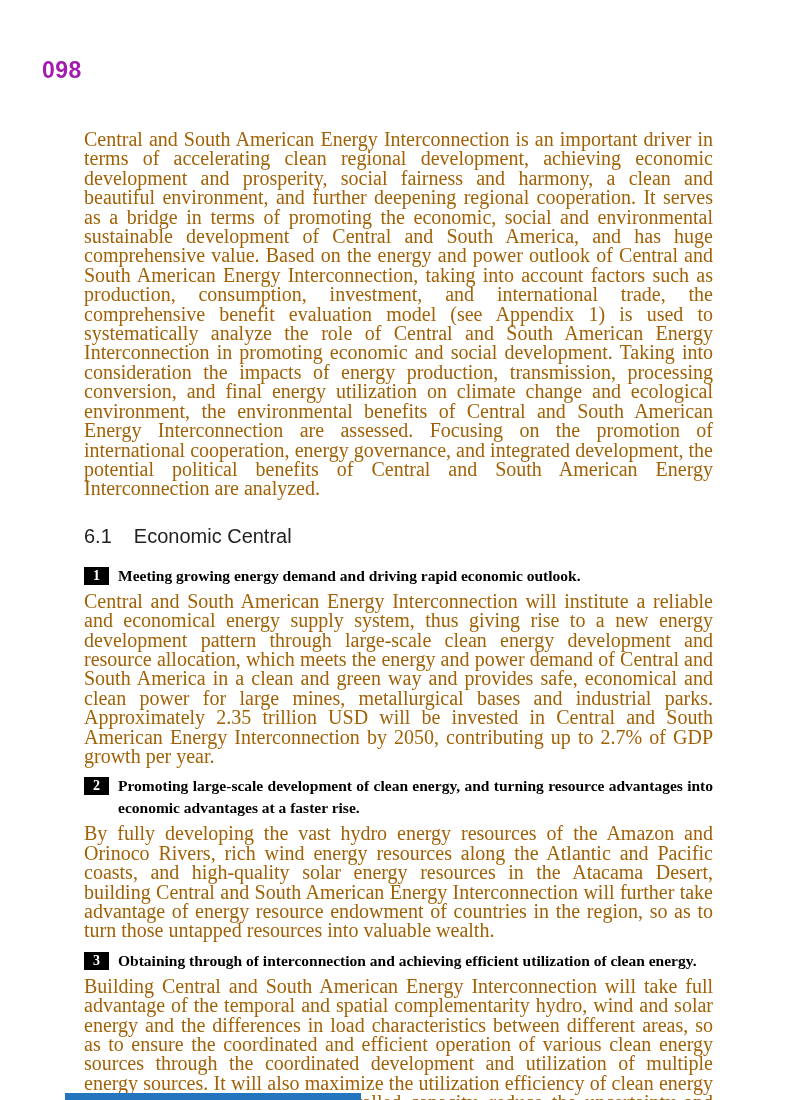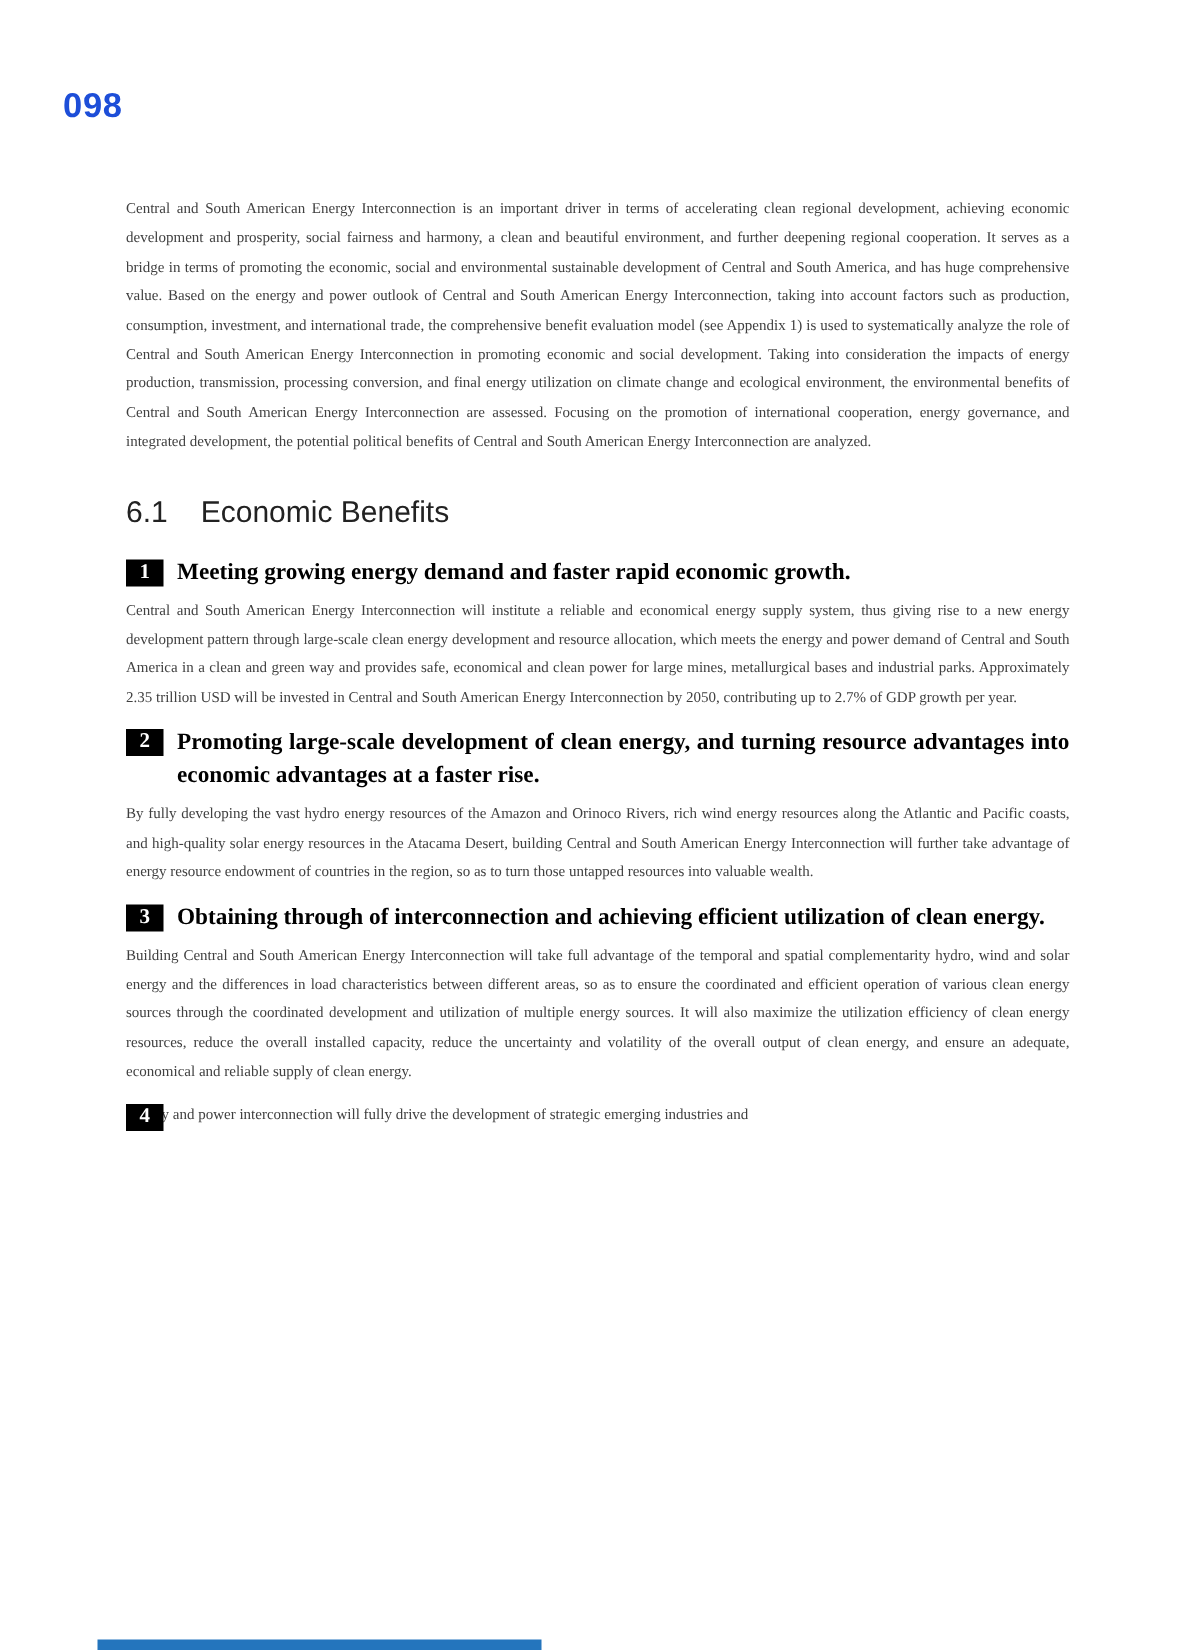--- a/index.html
+++ b/index.html
@@ -16,34 +16,34 @@
     color: #1a1a1a;
   }
   .page-number {
     position: absolute;
     left: 42px;
     top: 57px;
     font-family: "Liberation Sans", sans-serif;
     font-weight: bold;
     font-size: 23px;
     letter-spacing: 0.5px;
-    color: #1d4ed8;
+    color: #a21caf;
   }
   .content {
     position: absolute;
     left: 84px;
     top: 130px;
     width: 629px;
   }
   .body-par {
     margin: 0;
-    font-size: 10px;
+    font-size: 20px;
     line-height: 19.4px;
     text-align: justify;
-    color: #404040;
+    color: #a16207;
   }
   .section-heading {
     margin: 26px 0 17px 0;
     font-family: "Liberation Sans", sans-serif;
     font-weight: 500;
     font-size: 20px;
     color: #222222;
     display: flex;
     align-items: center;
   }
@@ -88,26 +88,26 @@
 <body>
 
 <div class="page-number">098</div>
 
 <div class="content">
 
   <p class="body-par">Central and South American Energy Interconnection is an important driver in terms of accelerating clean regional development, achieving economic development and prosperity, social fairness and harmony, a clean and beautiful environment, and further deepening regional cooperation. It serves as a bridge in terms of promoting the economic, social and environmental sustainable development of Central and South America, and has huge comprehensive value. Based on the energy and power outlook of Central and South American Energy Interconnection, taking into account factors such as production, consumption, investment, and international trade, the comprehensive benefit evaluation model (see Appendix 1) is used to systematically analyze the role of Central and South American Energy Interconnection in promoting economic and social development. Taking into consideration the impacts of energy production, transmission, processing conversion, and final energy utilization on climate change and ecological environment, the environmental benefits of Central and South American Energy Interconnection are assessed. Focusing on the promotion of international cooperation, energy governance, and integrated development, the potential political benefits of Central and South American Energy Interconnection are analyzed.</p>
 
   <div class="section-heading">
     <span class="sec-num">6.1</span>
-    <span>Economic Benefits</span>
+    <span>Economic Central</span>
   </div>
 
   <div class="benefit-heading">
     <span class="benefit-badge">1</span>
-    <span>Meeting growing energy demand and faster rapid economic growth.</span>
+    <span>Meeting growing energy demand and driving rapid economic outlook.</span>
   </div>
   <p class="body-par">Central and South American Energy Interconnection will institute a reliable and economical energy supply system, thus giving rise to a new energy development pattern through large-scale clean energy development and resource allocation, which meets the energy and power demand of Central and South America in a clean and green way and provides safe, economical and clean power for large mines, metallurgical bases and industrial parks. Approximately 2.35 trillion USD will be invested in Central and South American Energy Interconnection by 2050, contributing up to 2.7% of GDP growth per year.</p>
 
   <div class="benefit-heading">
     <span class="benefit-badge">2</span>
     <span>Promoting large-scale development of clean energy, and turning resource advantages into economic advantages at a faster rise.</span>
   </div>
   <p class="body-par">By fully developing the vast hydro energy resources of the Amazon and Orinoco Rivers, rich wind energy resources along the Atlantic and Pacific coasts, and high-quality solar energy resources in the Atacama Desert, building Central and South American Energy Interconnection will further take advantage of energy resource endowment of countries in the region, so as to turn those untapped resources into valuable wealth.</p>
 
   <div class="benefit-heading">

